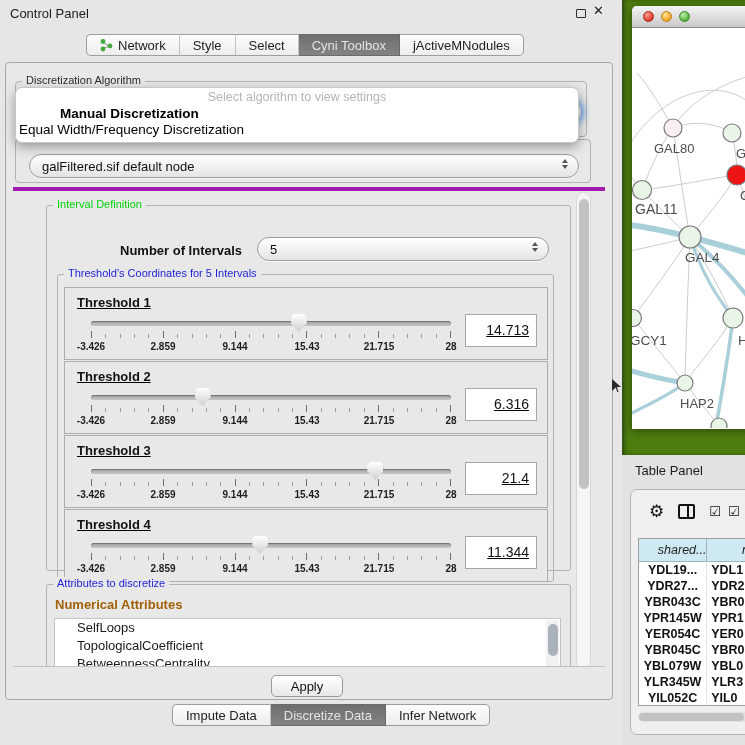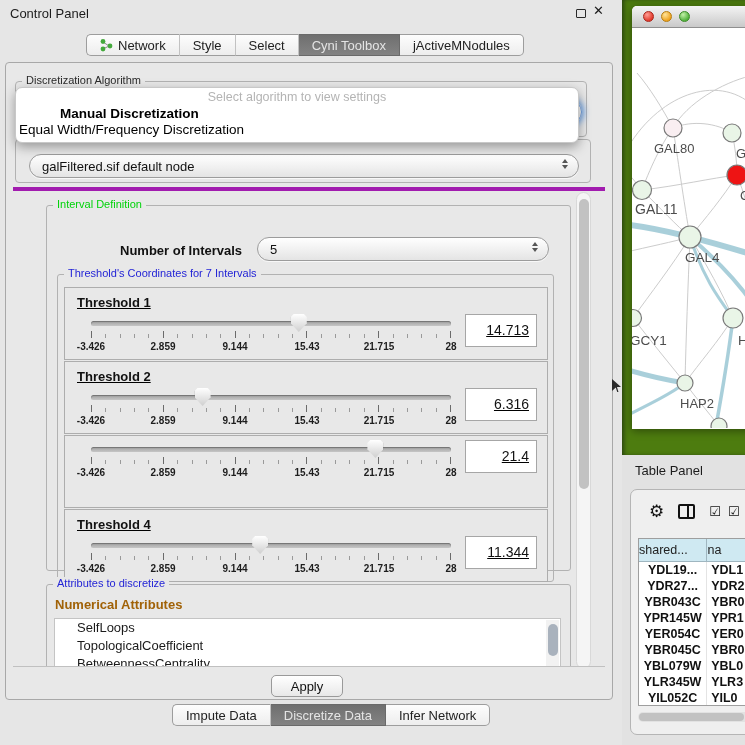--- a/index.html
+++ b/index.html
@@ -109,21 +109,21 @@
   #tp-inner { position:absolute; left:8px; top:34px; width:130px; height:246px; background:#efefef;
     border:1px solid #b5b5b5; border-radius:7px; }
   #tp-toolbar { position:absolute; left:0; top:6px; width:100%; height:30px; display:flex; align-items:center; gap:14px; padding-left:18px; }
   #gear-icon { font-size:17px; color:#111; line-height:1; }
   #split-icon { width:17px; height:15px; border:2px solid #111; border-radius:2px; position:relative; }
   #split-icon::after { content:""; position:absolute; left:50%; top:0; width:2px; height:100%; background:#111; }
   .chk { font-size:13px; color:#111; line-height:1; letter-spacing:1px; }
   #tp-table { position:absolute; left:7px; top:48px; width:120px; height:168px; background:#fff; border:1px solid #9e9e9e; overflow:hidden; }
   #tp-head { display:flex; height:23px; }
   #tp-head .hc { background:#cfe9f2; border-right:1px solid #9fb6c0; border-bottom:1px solid #9fb6c0;
-    font-size:12.5px; color:#222; text-align:left; line-height:22px; overflow:hidden; white-space:nowrap; }
+    font-size:12.5px; color:#222; text-align:right; line-height:22px; overflow:hidden; white-space:nowrap;font-style:italic; }
   #tp-head .hc.c1 { width:83px; }
   #tp-head .hc.c2 { width:60px; }
   .trow { display:flex; height:16px; }
   .trow .tc { font-size:12.5px; color:#111; line-height:16px; text-align:center; white-space:nowrap; overflow:hidden;font-weight:bold; }
   .trow .tc.c1 { width:83px; border-right:1px solid #e4e4e4; }
   .trow .tc.c2 { width:60px; text-align:left; padding-left:4px; }
   #hscroll { position:absolute; left:7px; top:222px; width:113px; height:10px; background:#e2e2e2; border-radius:5px; }
   #hscroll .thumb { position:absolute; left:1px; top:1px; width:105px; height:8px; background:#c2c2c2; border-radius:4px; }
 
   #cursor { position:absolute; left:612px; top:379px; width:9px; height:13px; background:#2a2a2a;
@@ -199,21 +199,21 @@
         <span class="g-title green">Interval Definition</span>
         <span id="num-label" class="bold">Number of Intervals</span>
         <div id="num-combo" class="combo">
           <span>5</span>
           <span class="spin">
               <i class="up"></i>
               <i class="dn"></i>
             </span>
         </div>
         <div class="group" style="left:10px; top:68px; width:497px; height:308px; border-radius:3px;">
-          <span class="g-title blue">Threshold's Coordinates for 7 Intervals</span>
+          <span class="g-title blue">Threshold's Coordinates for 5 Intervals</span>
           <div id="thresholds" style="position:absolute; left:6px; top:12px;text-decoration:underline;">
   <div class="thr-box">
     <div class="thr-label">Threshold 1</div>
     <div class="thr-row">
       <div class="slider">
         <div class="track"></div>
         <div class="handle" style="left: calc(57.7197% - 8px);"></div>
         <div class="ticks">
                       <i class="major"></i>
                       <i></i>
@@ -296,20 +296,21 @@
                       <span style="left: 60%;">15.43</span>
                       <span style="left: 80%;">21.715</span>
                       <span style="left: 100%;">28</span>
                     </div>
       </div>
       <div class="valbox">6.316</div>
     </div>
   </div>
 
   <div class="thr-box">
+    <div class="thr-label">Threshold 3</div>
     <div class="thr-row">
       <div class="slider">
         <div class="track"></div>
         <div class="handle" style="left: calc(78.9983% - 8px);"></div>
         <div class="ticks">
                       <i class="major"></i>
                       <i></i>
                       <i></i>
                       <i></i>
                       <i></i>

